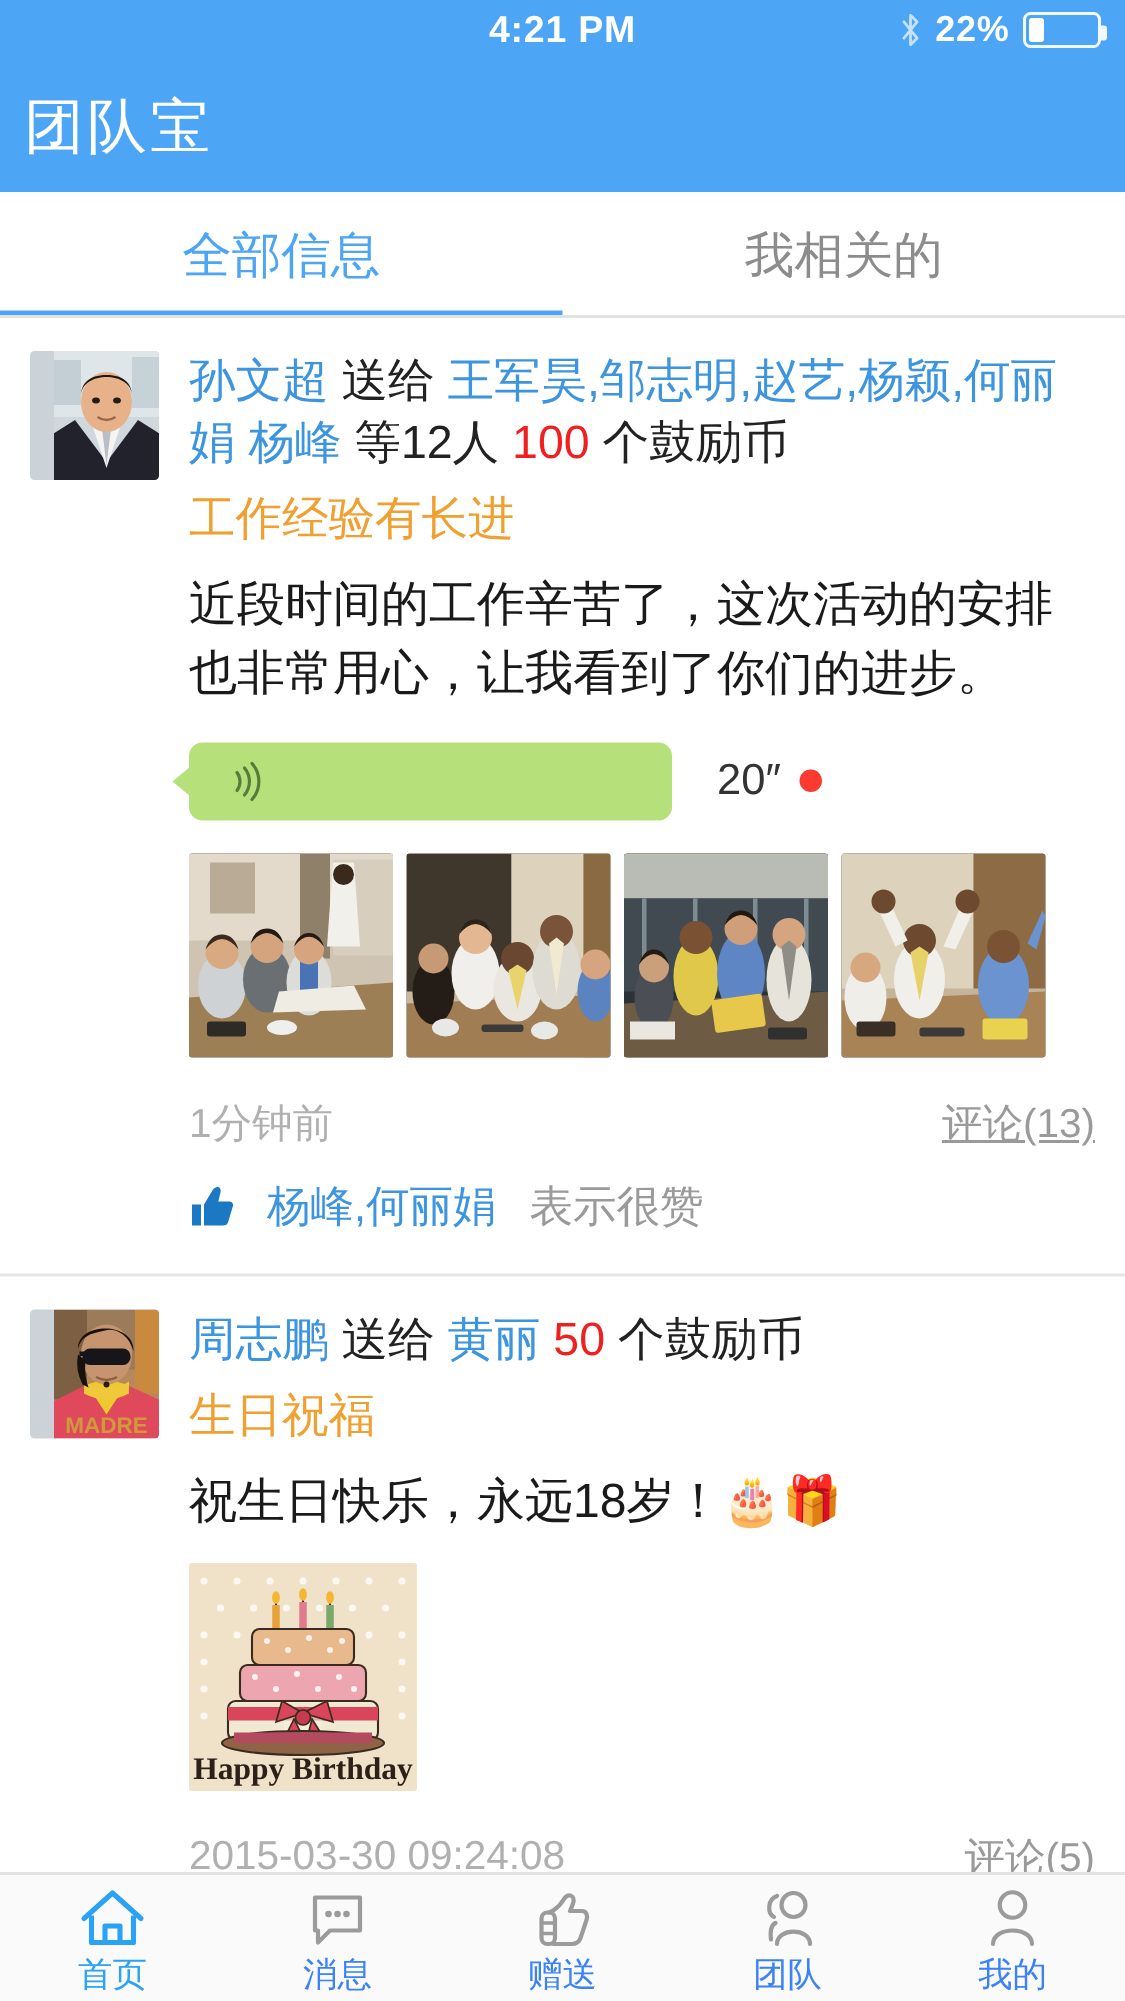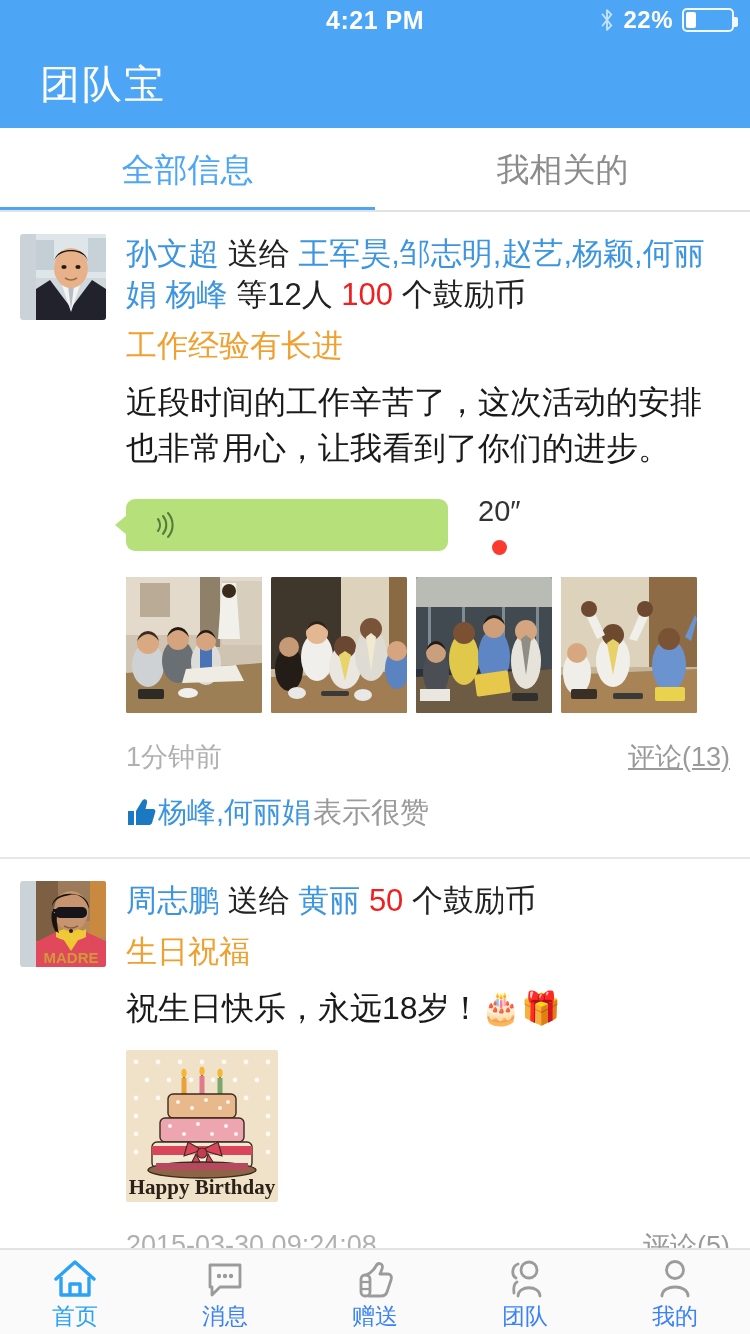--- a/index.html
+++ b/index.html
@@ -29,21 +29,21 @@
   }
   .battery::after{
     content:"";position:absolute;right:-6px;top:7px;width:4px;height:10px;
     background:rgba(255,255,255,.92);border-radius:0 2px 2px 0;
   }
   .battery-fill{height:100%;background:#fff;border-radius:2px;}
 
   
   .appbar{
     height:88px;background:#4CA5F5;display:flex;align-items:center;
-    padding-left:40px;
+    padding-left:16px;
   }
   .appbar-title{color:#fff;font-size:40px;font-weight:400;letter-spacing:2px;}
 
   
   .tabs{height:84px;background:#fff;display:flex;position:relative;text-align:right;}
   .tab{
     flex:1;display:flex;align-items:center;justify-content:center;
     font-size:33px;color:#8c8c8c;position:relative;
   }
   .tab.active{color:#4CA5F5;}
@@ -87,21 +87,21 @@
     width:322px;height:52px;background:#b5e07a;border-radius:9px;
     position:relative;display:flex;align-items:center;padding-left:26px;
   }
   .voice-bubble::before{
     content:"";position:absolute;left:-11px;top:50%;transform:translateY(-50%);
     width:0;height:0;border-top:10px solid transparent;
     border-bottom:10px solid transparent;border-right:12px solid #b5e07a;
   }
   .voice-wave{width:26px;height:30px;display:block;}
   .voice-dur{
-    margin-left:30px;font-size:29px;color:#333;display:flex;align-items:center;gap:12px;flex-direction:column;
+    margin-left:30px;font-size:29px;color:#333;display:flex;align-items:center;gap:12px;
   }
   .unread-dot{width:15px;height:15px;border-radius:50%;background:#fb3b30;display:block;}
 
   
   .photos{display:flex;gap:9px;margin-top:22px;}
   .photo{
     width:136px;height:136px;border-radius:2px;overflow:hidden;background:#6b5b4a;
   }
   .photo svg{display:block;width:100%;height:100%;}
 
@@ -113,21 +113,21 @@
 
   
   .meta{
     display:flex;justify-content:space-between;align-items:center;
     font-size:27px;color:#b0b0b0;margin-top:26px;
   }
   .meta .comments{color:#9a9a9a;text-decoration:underline;}
 
   
   .likes{
-    display:flex;align-items:center;gap:2px;
+    display:flex;align-items:center;gap:22px;
     margin-top:18px;padding-bottom:24px;font-size:29px;color:#9a9a9a;
   }
   .thumb-icon{width:30px;height:30px;flex:0 0 30px;display:block;}
   .likes .lk-names{color:#3d95e0;}
   .likes .lk-num{color:#3d95e0;}
 
   
   .tabbar{
     position:absolute;left:0;bottom:0;width:750px;height:86px;background:#fafafa;
     border-top:2px solid #e3e3e3;display:flex;

